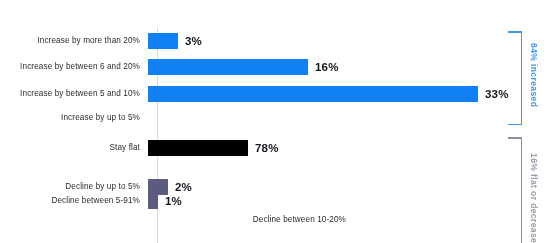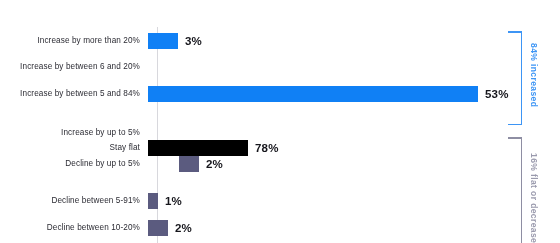--- a/index.html
+++ b/index.html
@@ -128,53 +128,57 @@
   <div id="rows">
       <div class="row" style="top: 2px;">
         <div class="row-label">Increase by more than 20%</div>
         <div class="bar-zone">
           <div class="bar" style="width: 30px; background: rgb(16, 128, 245);"></div>
           <div class="bar-value">3%</div>
         </div>
       </div>
       <div class="row" style="top: 28.8px;">
         <div class="row-label">Increase by between 6 and 20%</div>
+        <div class="bar-zone">
+          <div class="bar" style="width: 160px; background: rgb(16, 128, 245);"></div>
+          <div class="bar-value">16%</div>
+        </div>
       </div>
       <div class="row" style="top: 55.6px;">
-        <div class="row-label">Increase by between 5 and 84%</div>
+        <div class="row-label">Increase by between 5 and 10%</div>
         <div class="bar-zone">
           <div class="bar" style="width: 330px; background: rgb(16, 128, 245);"></div>
-          <div class="bar-value">53%</div>
-        </div>
-      </div>
-      <div class="row" style="top: 94px;">
+          <div class="bar-value">33%</div>
+        </div>
+      </div>
+      <div class="row" style="top: 79px;">
         <div class="row-label">Increase by up to 5%</div>
       </div>
       <div class="row" style="top: 109.2px;">
         <div class="row-label">Stay flat</div>
         <div class="bar-zone">
           <div class="bar" style="width: 100px; background: rgb(0, 0, 0);"></div>
           <div class="bar-value">78%</div>
         </div>
       </div>
-      <div class="row" style="top: 125px; gap: 31px;">
+      <div class="row" style="top: 148px;">
         <div class="row-label">Decline by up to 5%</div>
         <div class="bar-zone">
           <div class="bar" style="width: 20px; background: rgb(91, 91, 127);"></div>
           <div class="bar-value">2%</div>
         </div>
       </div>
       <div class="row" style="top: 162.8px;">
         <div class="row-label">Decline between 5-91%</div>
         <div class="bar-zone">
           <div class="bar" style="width: 10px; background: rgb(91, 91, 127);"></div>
           <div class="bar-value">1%</div>
         </div>
       </div>
-      <div class="row" style="top: 189.6px;">
+      <div class="row" style="top: 189.6px; flex-direction: column;">
         <div class="row-label">Decline between 10-20%</div>
         <div class="bar-zone">
           <div class="bar" style="width: 20px; background: rgb(91, 91, 127);"></div>
           <div class="bar-value">2%</div>
         </div>
       </div>
       <div class="row" style="top: 216.4px;">
         <div class="bar-zone">
           <div class="bar" style="width: 0px; background: rgb(91, 91, 127);"></div>
           <div class="bar-value" style="margin-left: 9px;">0%</div>

